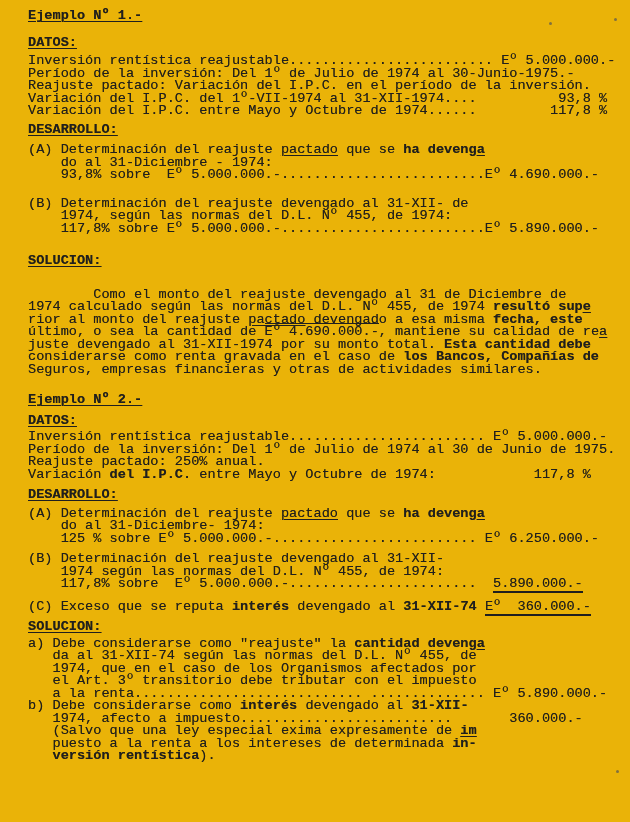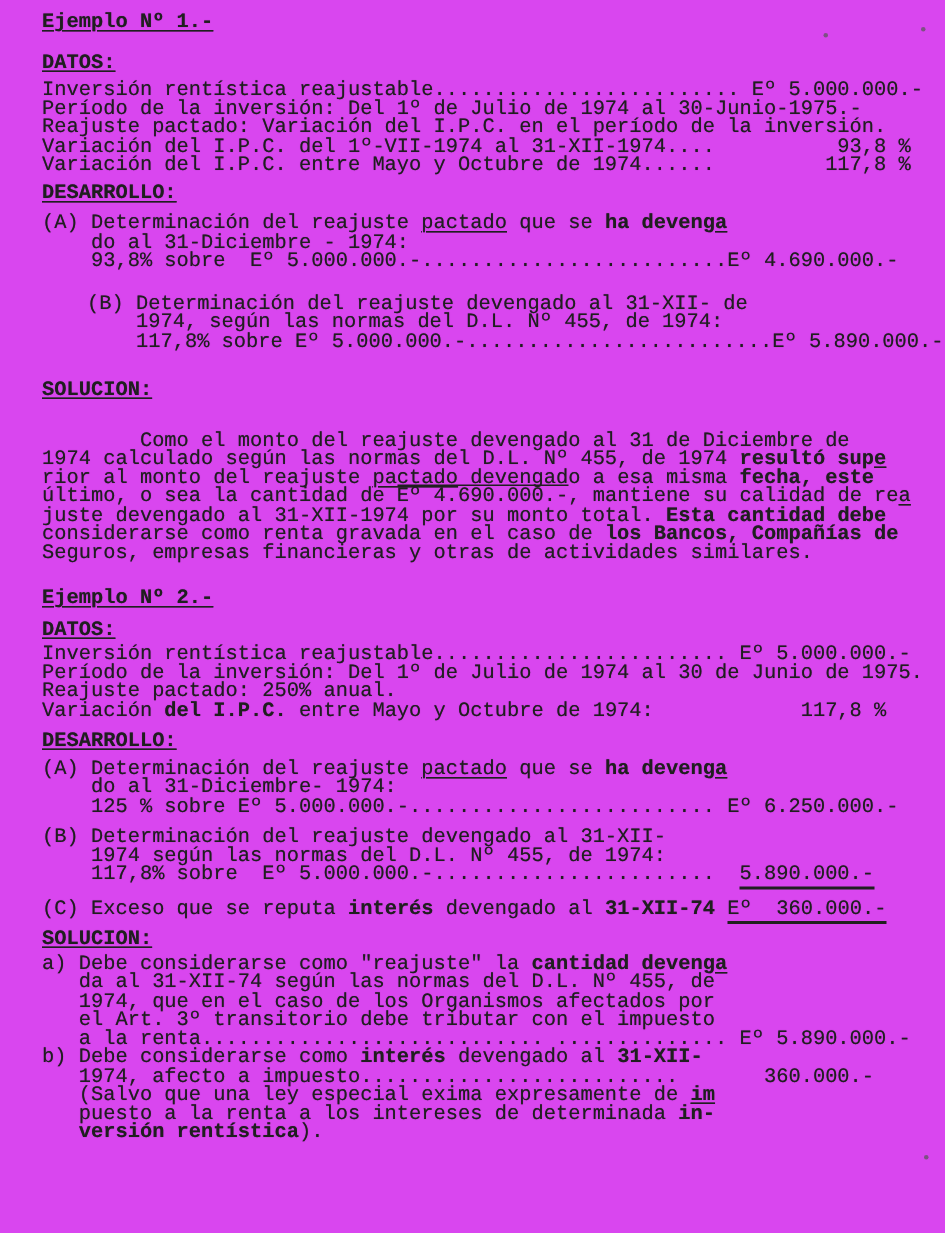--- a/index.html
+++ b/index.html
@@ -5,21 +5,21 @@
   html, body {
     margin: 0;
     padding: 0;
     background: #e8e8e8;
   }
   .page {
     position: relative;
     width: 630px;
     height: 822px;
     margin: 0 auto;
-    background: #d946ef;
+    background: #eab308;
     color: #1f1f1f;
     font-family: "Liberation Mono", "DejaVu Sans Mono", monospace;
     font-size: 13.6px;
     line-height: 12.5px;
     box-sizing: border-box;
     padding: 10px 0 0 28px;
     overflow: hidden;
     text-shadow: 0 0 0.5px rgba(10,10,10,0.55);
   }
   .doc-body { white-space: pre; }
@@ -36,21 +36,21 @@
   }
   .o { border-top: 1.4px solid currentColor; }
   
   .g0 { margin-bottom: 0; }
   .g1 { margin-bottom: 4px; }
   .g2 { margin-bottom: 6px; }
   .g3 { margin-bottom: 8px; }
   .g4 { margin-bottom: 10px; }
   .g5 { margin-bottom: 14px; }
   .g6 { margin-bottom: 16px; }
-  .g7 { margin-bottom: 20px; margin-left: 30px; }
+  .g7 { margin-bottom: 20px; }
   .g8 { margin-bottom: 18px; margin-top: 21px; }
   .artifact-dot {
     position: absolute;
     background: #555;
     border-radius: 50%;
     width: 3px;
     height: 3px;
     opacity: 0.7;
   }
   .dot-1 { top: 22px;  left: 549px; }

